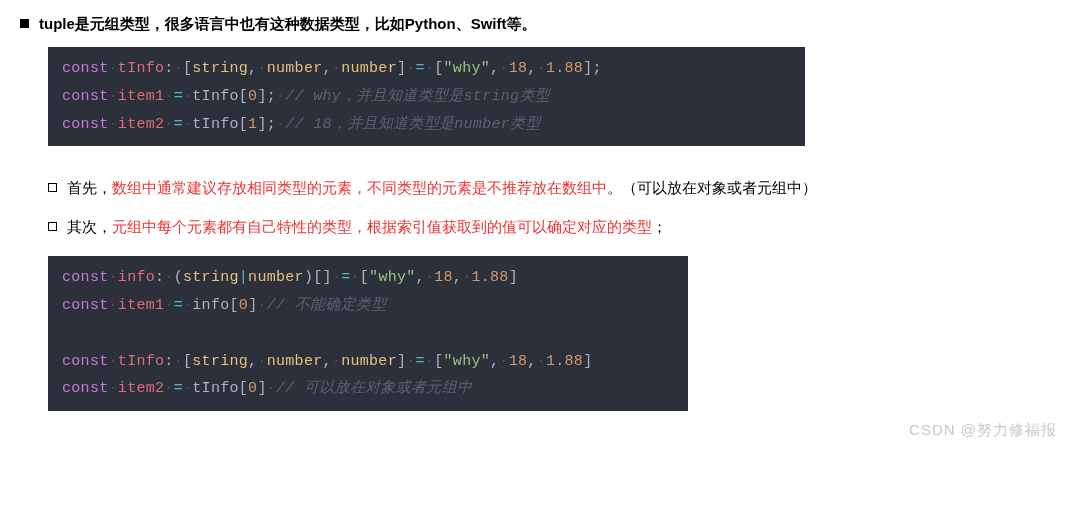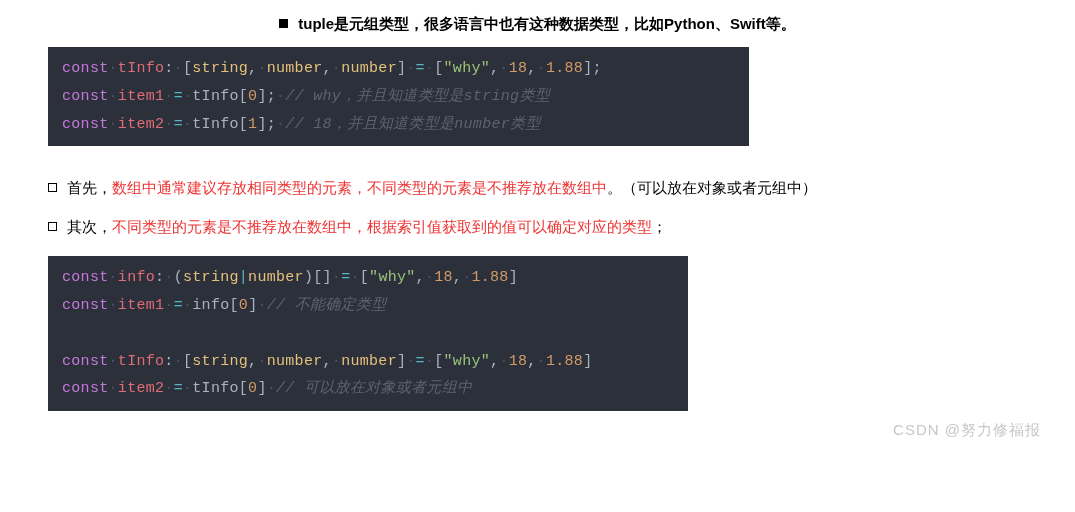--- a/index.html
+++ b/index.html
@@ -10,21 +10,20 @@
       width: 1075px;
       font-size: 15px;
       line-height: 1.8;
       position: relative;
     }
     .section { margin-bottom: 28px; }
     .bullet-row {
       display: flex;
       align-items: flex-start;
       margin-bottom: 10px;
-      justify-content: center;
     }
     .square-bullet {
       width: 9px;
       height: 9px;
       background: #000;
       margin-top: 9px;
       margin-right: 10px;
       flex-shrink: 0;
     }
     .square-bullet-outline {
@@ -56,35 +55,35 @@
       background: #2b303b;
       color: #c0c5ce;
       font-family: Consolas, "Courier New", monospace;
       font-size: 15px;
       line-height: 1.85;
       padding: 8px 14px;
       margin: 10px 0 10px 28px;
       white-space: pre;
       letter-spacing: 0.3px;
     }
-    .code-block.one { width: 701px; }
+    .code-block.one { width: 757px; }
     .code-block.two { width: 640px; }
     .tok-kw { color: #c678dd; }
     .tok-var { color: #e06c75; }
     .tok-type { color: #e5c07b; }
     .tok-str { color: #98c379; }
     .tok-num { color: #d19a66; }
     .tok-punc { color: #abb2bf; }
     .tok-op { color: #56b6c2; }
     .tok-default { color: #abb2bf; }
     .tok-comment { color: #5c6370; font-style: italic; }
     .dot { color: #4b5263; }
     .watermark {
       position: absolute;
-      right: 34px;
+      right: 18px;
       bottom: 6px;
       color: rgba(180,180,180,0.75);
       font-size: 15px;
       letter-spacing: 1px;
     }
   </style>
 </head>
 <body>
 
 <div class="section">
@@ -103,21 +102,21 @@
   <div class="sub-list">
     <div class="sub-item">
       <div class="square-bullet-outline"></div>
       <div>
         <span class="black">首先，</span><span class="red">数组中通常建议存放相同类型的元素，</span><span class="red">不同类型的元素是不推荐放在数组中</span><span class="black">。（可以放在对象或者元组中）</span>
       </div>
     </div>
     <div class="sub-item">
       <div class="square-bullet-outline"></div>
       <div>
-        <span class="black">其次，</span><span class="red">不同类型的元素是不推荐放在数组中，</span><span class="red">根据索引值获取到的值可以确定对应的类型</span><span class="black">；</span>
+        <span class="black">其次，</span><span class="red">元组中每个元素都有自己特性的类型，</span><span class="red">根据索引值获取到的值可以确定对应的类型</span><span class="black">；</span>
       </div>
     </div>
   </div>
 
   <div class="code-block two"><span class="tok-kw">const</span><span class="dot">·</span><span class="tok-var">info</span><span class="tok-punc">:</span><span class="dot">·</span><span class="tok-punc">(</span><span class="tok-type">string</span><span class="tok-op">|</span><span class="tok-type">number</span><span class="tok-punc">)</span><span class="tok-punc">[]</span><span class="dot">·</span><span class="tok-op">=</span><span class="dot">·</span><span class="tok-punc">[</span><span class="tok-str">"why"</span><span class="tok-punc">,</span><span class="dot">·</span><span class="tok-num">18</span><span class="tok-punc">,</span><span class="dot">·</span><span class="tok-num">1.88</span><span class="tok-punc">]</span>
 <span class="tok-kw">const</span><span class="dot">·</span><span class="tok-var">item1</span><span class="dot">·</span><span class="tok-op">=</span><span class="dot">·</span><span class="tok-default">info</span><span class="tok-punc">[</span><span class="tok-num">0</span><span class="tok-punc">]</span><span class="dot">·</span><span class="tok-comment">// 不能确定类型</span>
 
 <span class="tok-kw">const</span><span class="dot">·</span><span class="tok-var">tInfo</span><span class="tok-punc">:</span><span class="dot">·</span><span class="tok-punc">[</span><span class="tok-type">string</span><span class="tok-punc">,</span><span class="dot">·</span><span class="tok-type">number</span><span class="tok-punc">,</span><span class="dot">·</span><span class="tok-type">number</span><span class="tok-punc">]</span><span class="dot">·</span><span class="tok-op">=</span><span class="dot">·</span><span class="tok-punc">[</span><span class="tok-str">"why"</span><span class="tok-punc">,</span><span class="dot">·</span><span class="tok-num">18</span><span class="tok-punc">,</span><span class="dot">·</span><span class="tok-num">1.88</span><span class="tok-punc">]</span>
 <span class="tok-kw">const</span><span class="dot">·</span><span class="tok-var">item2</span><span class="dot">·</span><span class="tok-op">=</span><span class="dot">·</span><span class="tok-default">tInfo</span><span class="tok-punc">[</span><span class="tok-num">0</span><span class="tok-punc">]</span><span class="dot">·</span><span class="tok-comment">// 可以放在对象或者元组中</span></div>
 </div>

